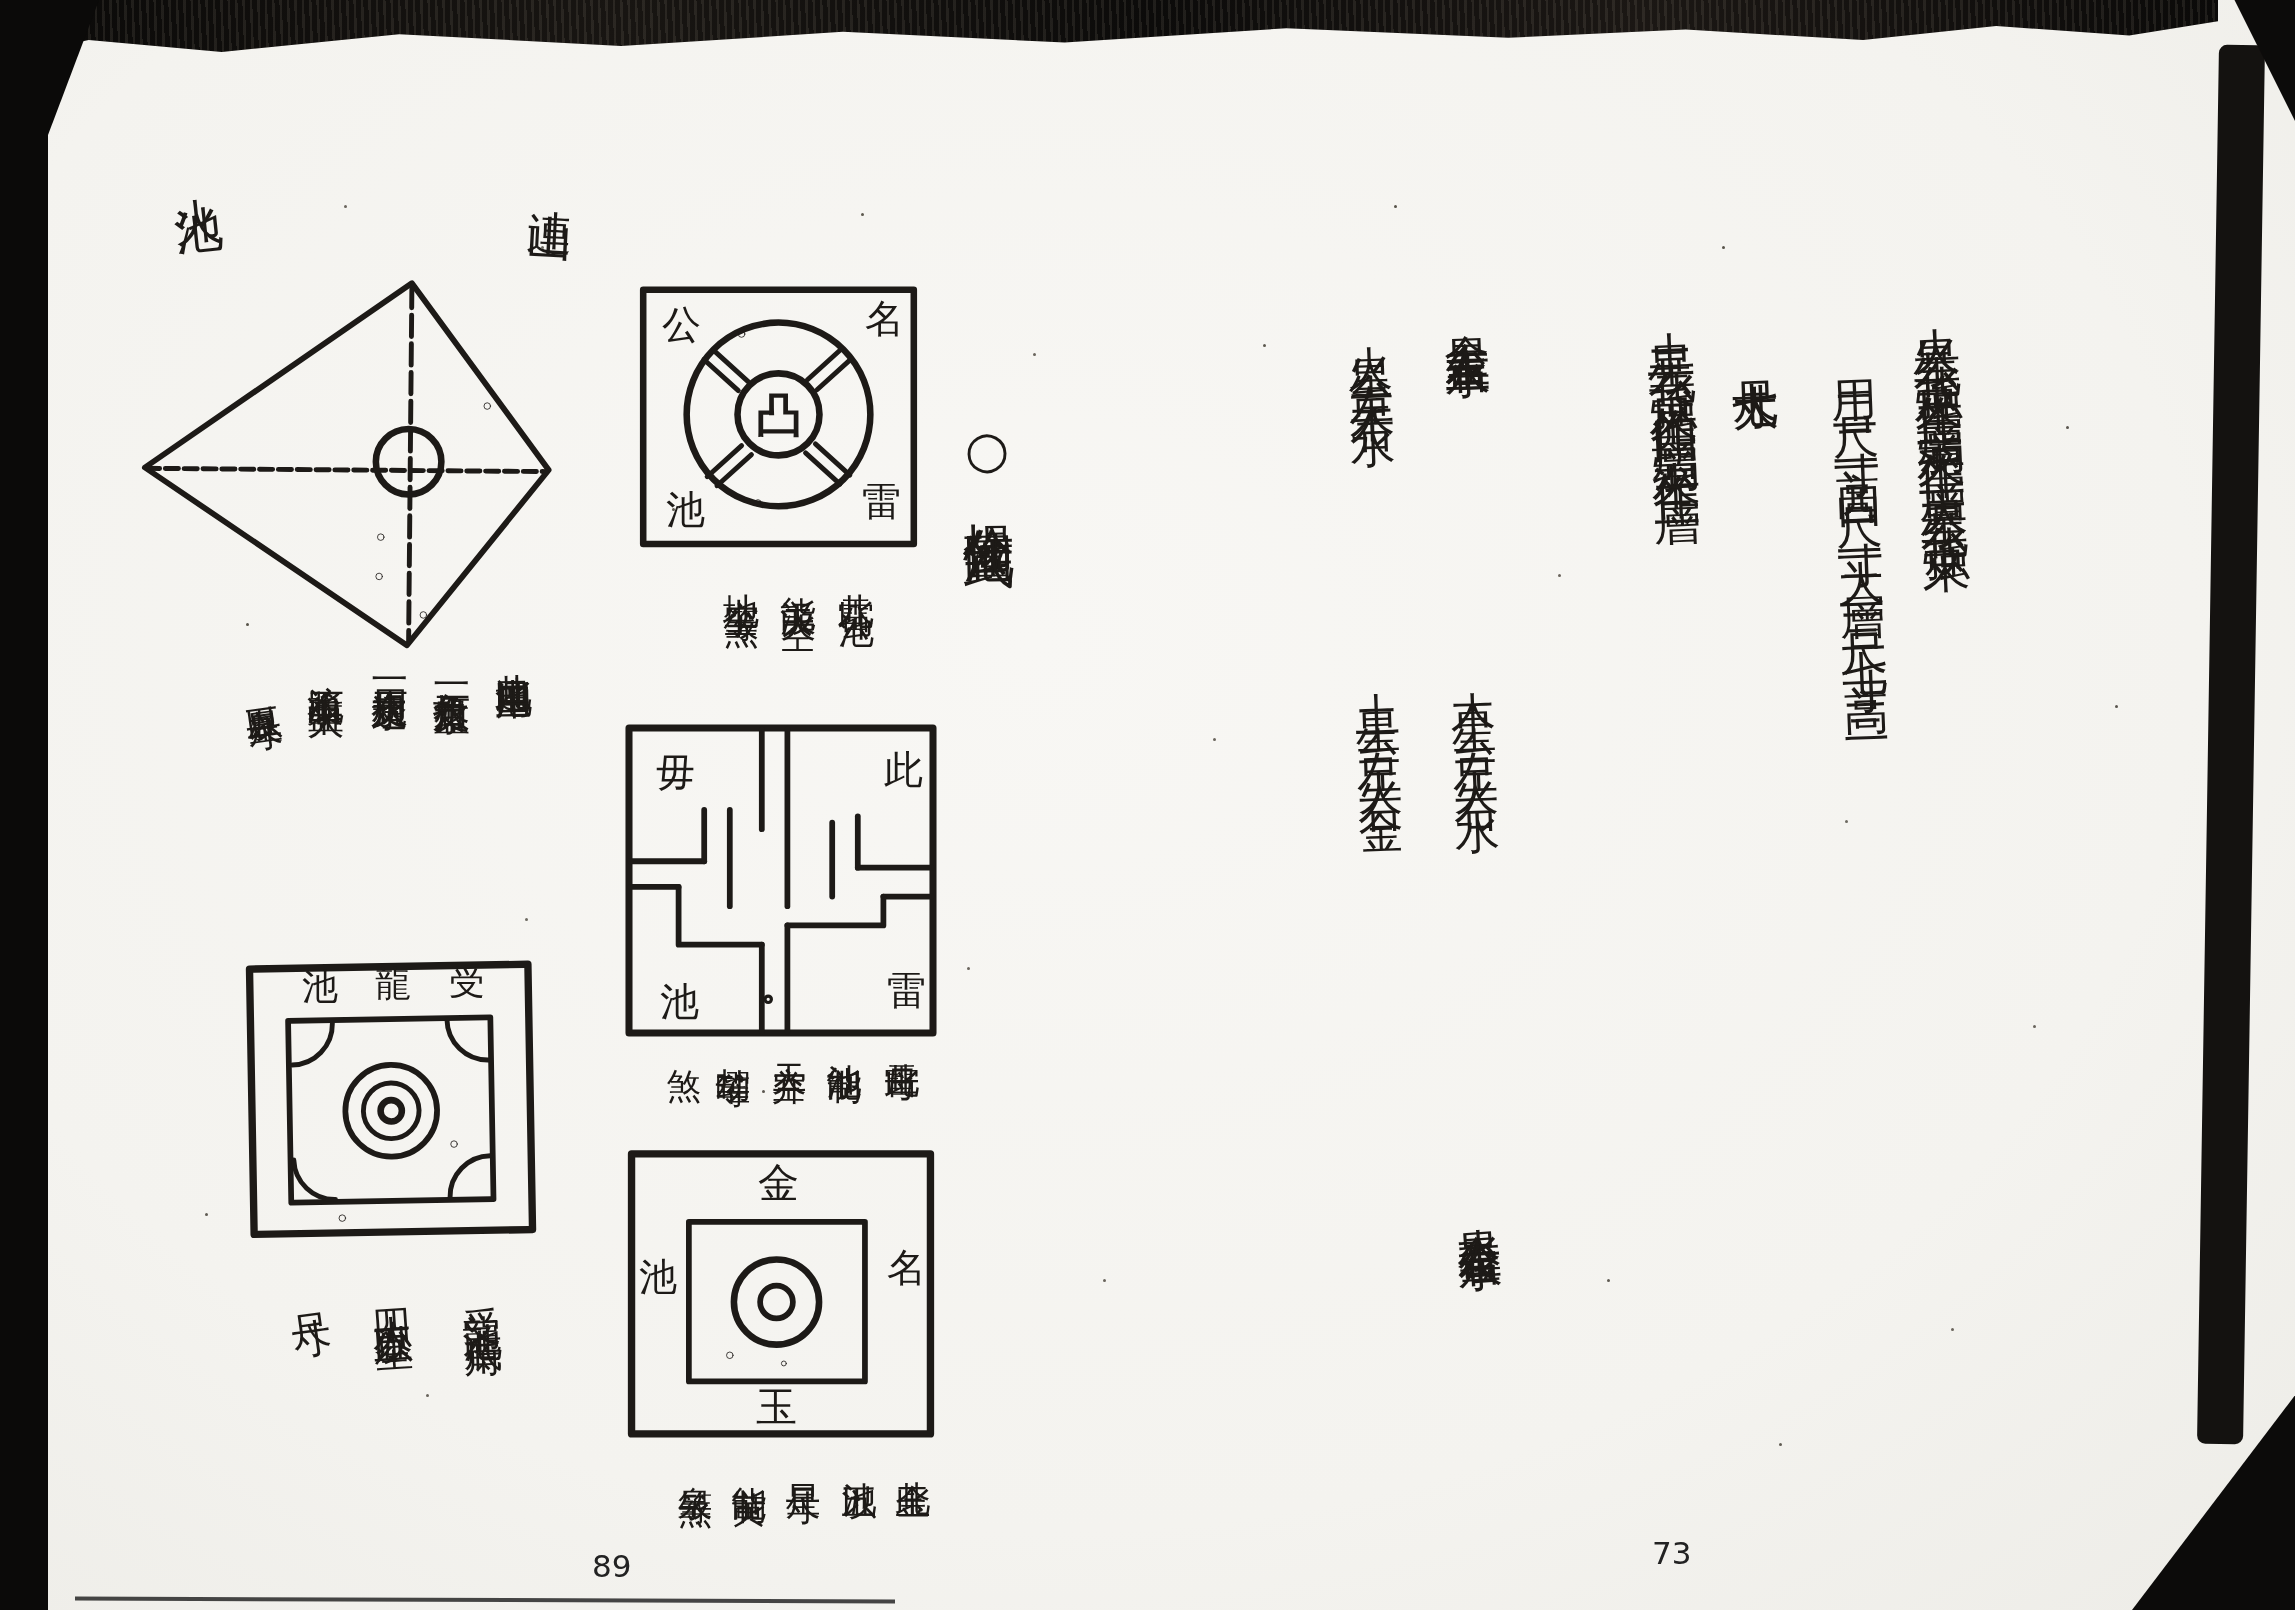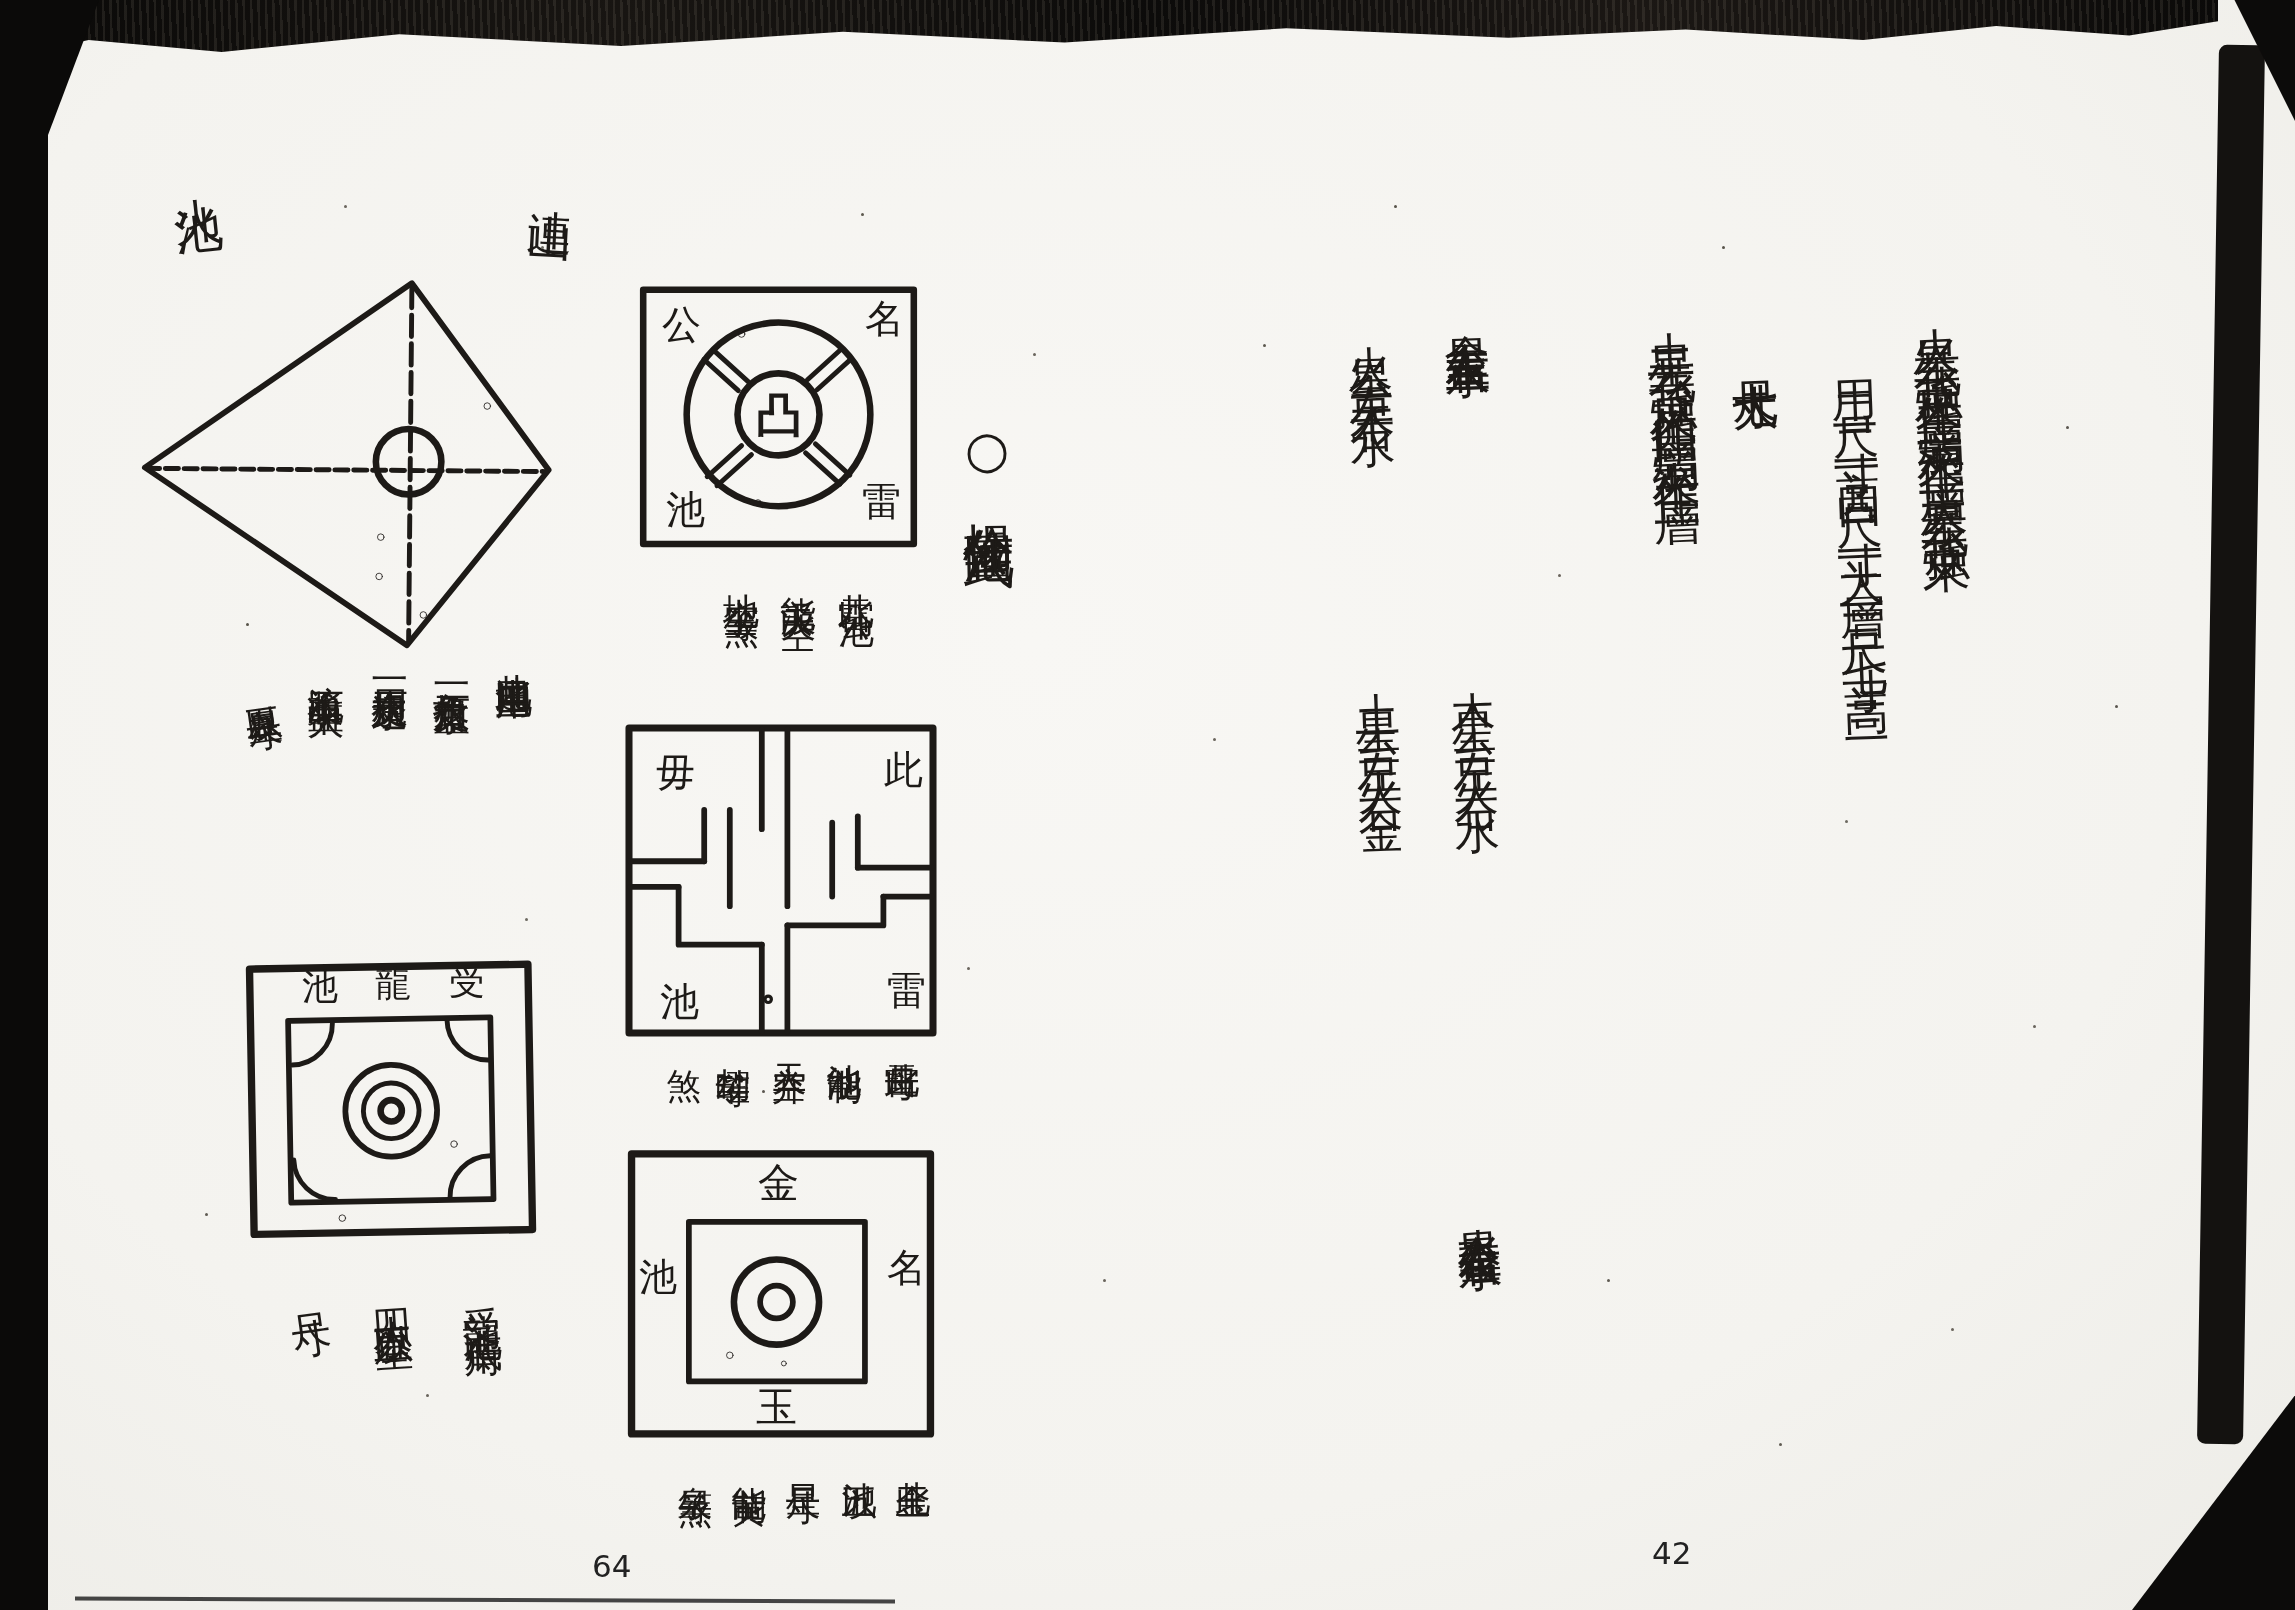--- a/index.html
+++ b/index.html
@@ -154,33 +154,33 @@
   <div class="hlabel" style="left:756px;top:1387px;font-size:41px;">玉</div>
 
   <div class="vcol" style="left:895px;top:1453px;font-size:35px;letter-spacing:3.3px;">此金玉</div>
   <div class="vcol" style="left:841px;top:1454px;font-size:35px;letter-spacing:3.3px;">池以五</div>
   <div class="vcol" style="left:785px;top:1456px;font-size:35px;letter-spacing:3.3px;">星尺寸</div>
   <div class="vcol" style="left:731px;top:1458px;font-size:35px;letter-spacing:3.3px;">能制黄</div>
   <div class="vcol" style="left:677px;top:1459px;font-size:35px;letter-spacing:3.3px;">泉等煞</div>
 
   <div class="vcol" style="left:961px;top:420px;font-size:51px;letter-spacing:3.3px;transform:rotate(-1deg);">○楊公作池圖式</div>
 
-  <div class="pageno" style="left:592px;top:1548px;">64</div>
+  <div class="pageno" style="left:592px;top:1548px;">89</div>
 
   <div class="vcol" style="left:1910px;top:289px;font-size:48px;letter-spacing:11.5px;transform:rotate(-2.6deg);">火星花台強來作三層弱來作二層大星花台強來</div>
   <div class="vcol" style="left:1830px;top:344px;font-size:46px;letter-spacing:18px;transform:rotate(-2.2deg);">用二尺二寸高四尺二寸大二層三尺七寸高三</div>
   <div class="vcol" style="left:1731px;top:344px;font-size:46px;letter-spacing:1.6px;transform:rotate(-2deg);">尺七寸大</div>
   <div class="vcol" style="left:1645px;top:293px;font-size:48px;letter-spacing:13px;transform:rotate(-2.4deg);">土星花台強來作四層弱來作三層</div>
   <div class="vcol" style="left:1443px;top:299px;font-size:45px;letter-spacing:3.3px;transform:rotate(-2deg);">金星台左土右水</div>
   <div class="vcol" style="left:1449px;top:656px;font-size:45px;letter-spacing:19.7px;transform:rotate(-2deg);">木星台左火右水</div>
   <div class="vcol" style="left:1346px;top:310px;font-size:45px;letter-spacing:13px;transform:rotate(-2deg);">火星台左木右水</div>
   <div class="vcol" style="left:1353px;top:656px;font-size:45px;letter-spacing:19.7px;transform:rotate(-2deg);">土星台左火右金</div>
   <div class="vcol" style="left:1453px;top:1193px;font-size:44px;letter-spacing:3.3px;transform:rotate(-4deg);">水星台左金右水</div>
 
-  <div class="pageno" style="left:1652px;top:1535px;">42</div>
+  <div class="pageno" style="left:1652px;top:1535px;">73</div>
 
   <div class="specks"></div>
   <div class="edge-top"></div>
   <div class="edge-left"></div>
   <div class="edge-left-wedge"></div>
   <div class="edge-right"></div>
   <div class="edge-tr"></div>
   <div class="edge-br"></div>
   <div class="edge-bottom-line"></div>
 </div>

